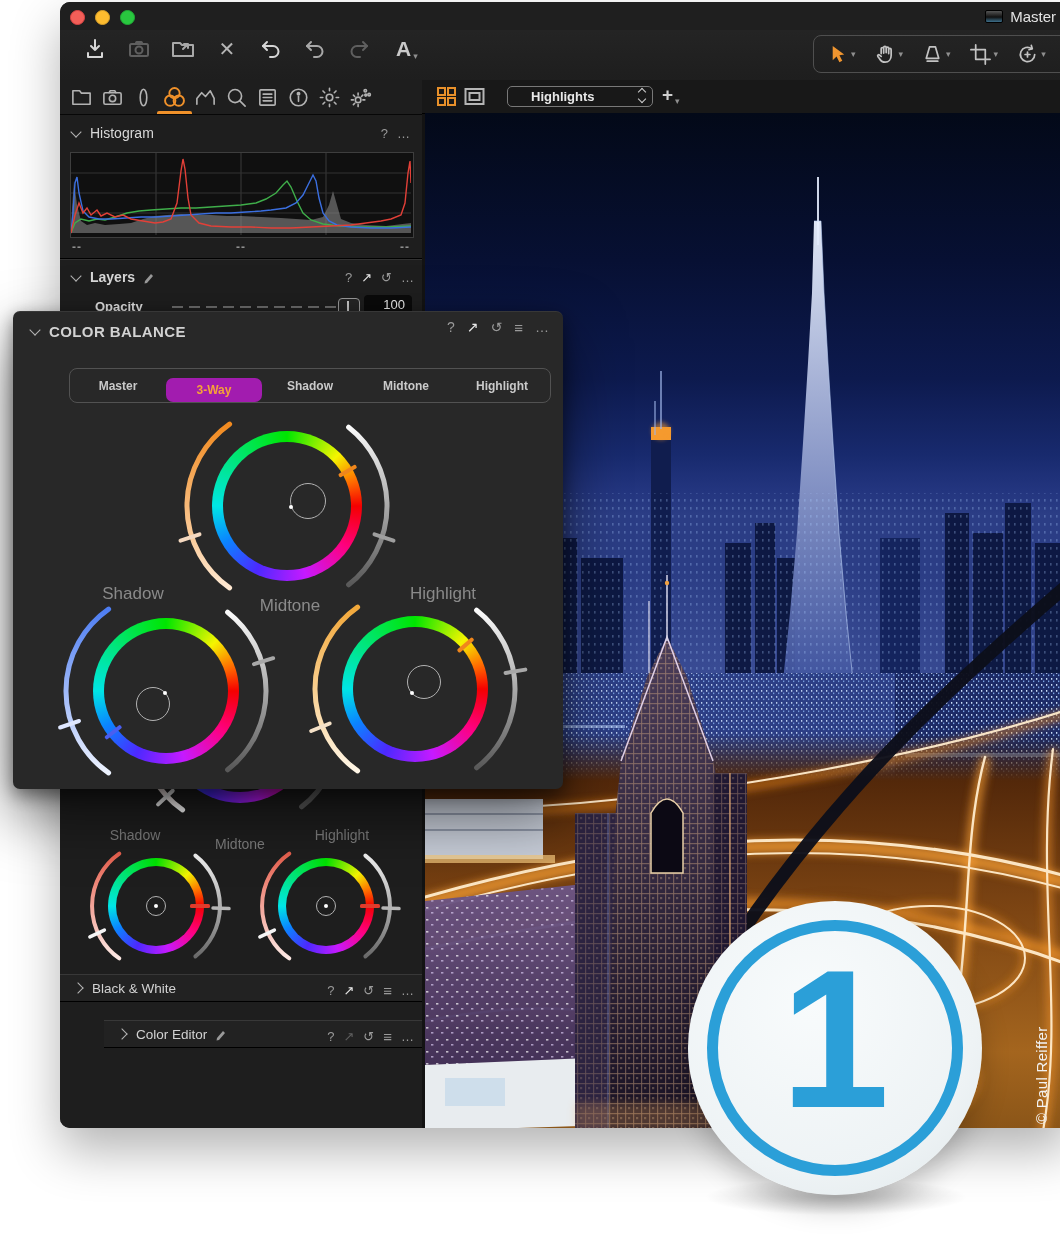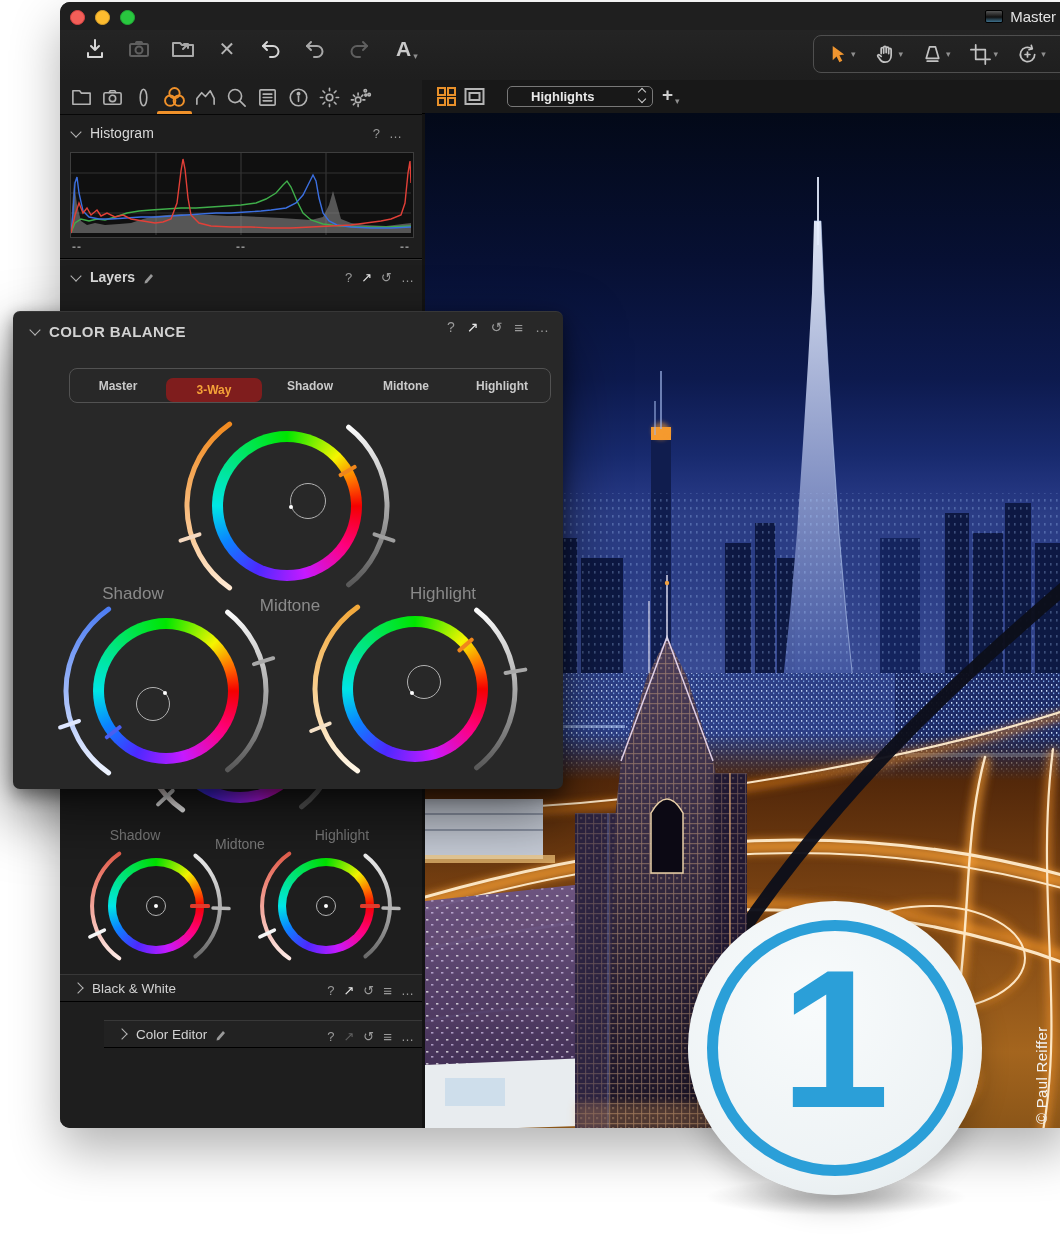--- a/index.html
+++ b/index.html
@@ -70,21 +70,21 @@
   .sel{position:absolute;border:1.5px solid #b2b2b2;border-radius:50%;box-sizing:border-box;}
   .sdot{position:absolute;width:4px;height:4px;border-radius:50%;background:#fff;}
   
   .cb-panel{position:absolute;left:13px;top:311px;width:550px;height:477px;background:#282828;border-radius:7px;
             box-shadow:0 26px 60px rgba(0,0,0,.55),0 6px 18px rgba(0,0,0,.45);z-index:50;border-top:1px solid rgba(255,255,255,.07);}
   .cb-head{position:absolute;left:0;top:0;right:0;height:38px;display:flex;align-items:center;color:#d2d2d2;}
   .cb-title{font-size:15px;font-weight:bold;letter-spacing:.4px;}
   .cb-tabs{position:absolute;left:56px;right:12px;top:56px;height:33px;border:1px solid #525252;border-radius:8px;
            display:flex;align-items:stretch;overflow:hidden;}
   .cb-tab{flex:1;display:flex;align-items:center;justify-content:center;color:#cacaca;font-size:12px;font-weight:bold;}
-  .cb-tab.sel-tab{background:#7f1d1d;border-radius:7px;color:#f5a238;margin-top:9px;}
+  .cb-tab.sel-tab{background:#a21caf;border-radius:7px;color:#f5a238;margin-top:9px;}
   .cb-label{position:absolute;transform:translateX(-50%);color:#8a8a8a;font-size:17px;}
   
   .viewer{position:absolute;left:362px;top:78px;right:0;bottom:0;background:#131313;}
   .viewer-bar{position:absolute;left:0;top:0;right:0;height:33px;background:#181818;border-bottom:1px solid #000;}
   .vb-ic{position:absolute;top:5px;width:23px;height:23px;}
   .vb-ic svg{width:23px;height:23px;fill:none;stroke-width:2;}
   .preset{position:absolute;left:85px;top:6px;width:146px;height:21px;border:1.5px solid #787878;border-radius:5px;
           color:#e8e8e8;font-size:13px;font-weight:bold;display:flex;align-items:center;padding-left:23px;box-sizing:border-box;}
   .updown{position:absolute;right:7px;top:2px;display:flex;flex-direction:column;gap:1px;}
   .updown i{width:5px;height:5px;border-right:1.6px solid #cfcfcf;border-bottom:1.6px solid #cfcfcf;display:block;}
@@ -267,21 +267,21 @@
             <svg viewBox="0 0 24 24">
               <circle cx="9.5" cy="14.5" r="2.9"></circle>
               <path d="M9.5 9.5v-2M9.5 21.5v-2M4.5 14.5h-2M16.5 14.5h-2M6 11L4.6 9.6M6 18l-1.4 1.4M13 11l1.4-1.4"></path>
               <circle cx="17" cy="5" r="1.3"></circle>
               <circle cx="21" cy="9" r="1.3"></circle>
               <circle cx="17.5" cy="9.5" r="1"></circle>
             </svg>
           </span>
       </div>
 
-      <div class="sec-head" style="position:absolute;left:0;top:38px;right:12px;">
+      <div class="sec-head" style="position:absolute;left:0;top:38px;right:4px;">
         <span class="chev down"></span>
         <span>Histogram</span>
         <span class="hicons">
           <span>?</span>
           <span>…</span>
         </span>
       </div>
       <div class="hist-frame">
         <svg width="340" height="82" viewBox="0 0 340 82">
           <line x1="85" y1="0" x2="85" y2="82" stroke="#3a3a3a"></line>
@@ -308,20 +308,26 @@
         <span style="font-weight:bold;">Layers</span>
         <span class="brush-ic"><svg viewBox="0 0 13 13">
               <path d="M2 10L8 3l2 2-6 7-2.5.5z"></path>
             </svg></span>
         <span class="hicons">
           <span>?</span>
           <span class="b">↗</span>
           <span>↺</span>
           <span>…</span>
         </span>
+      </div>
+      <div class="opacity-row">
+        <span class="op-label">Opacity</span>
+        <span class="op-track"></span>
+        <span class="op-handle"></span>
+        <span class="op-value">100</span>
       </div>
 
       <div class="wheel" style="left:65px;top:533px;width:230px;height:230px;">
         <svg class="arcs" width="230" height="230">
           <defs>
             <linearGradient id="umL" x1="0" y1="1" x2="0" y2="0">
                 <stop offset="0" stop-color="#ffffff"></stop>
                 <stop offset="1" stop-color="#e87563"></stop>
               </linearGradient>
             <linearGradient id="umR" x1="0" y1="0" x2="0" y2="1">

